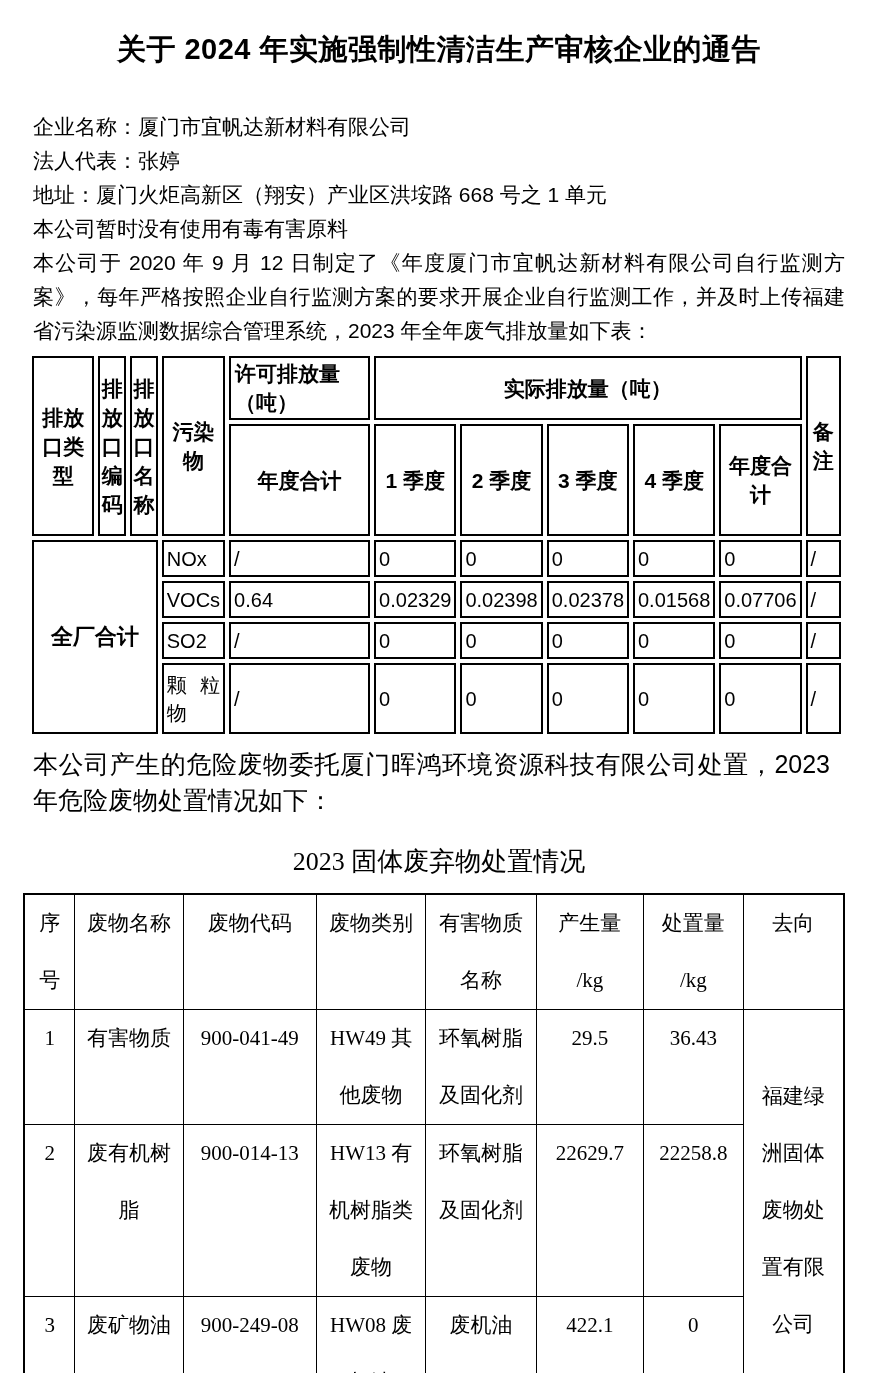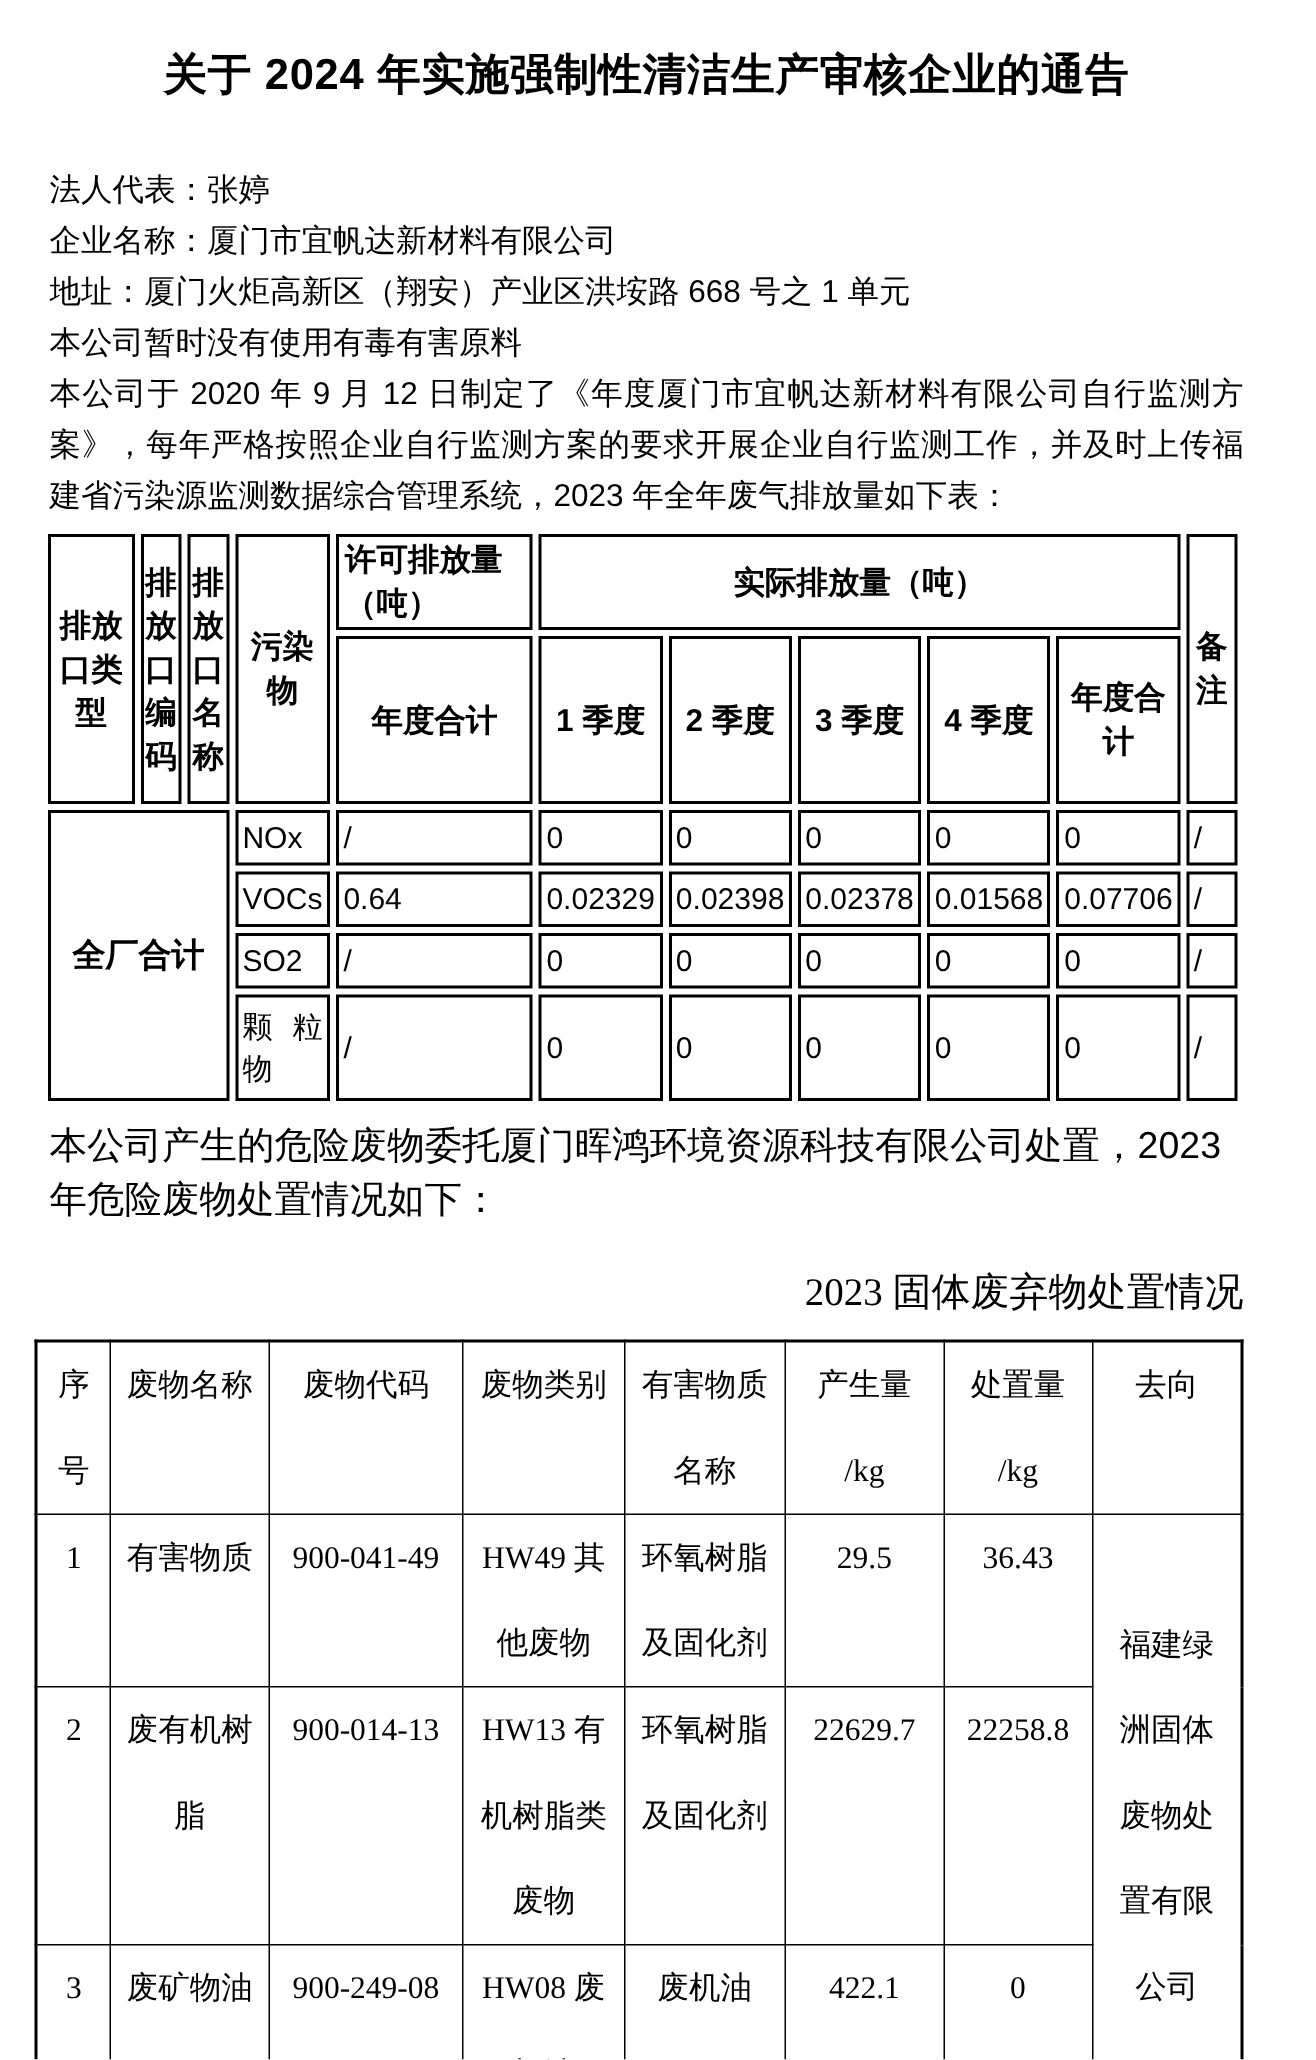--- a/index.html
+++ b/index.html
@@ -1,18 +1,18 @@
 <!DOCTYPE html>
 <html><head>
 <meta charset="utf-8">
 <style>
   html,body{margin:0;padding:0;background:#fff;color:#000;}
   .page{
     width:877px;height:1373px;box-sizing:border-box;
-    padding:24px 48px 0 33px;background:#ffffff;overflow:hidden;
+    padding:24px 32px 0 33px;background:#ffffff;overflow:hidden;
     font-family:"Liberation Sans","DejaVu Sans",sans-serif;
   }
   .doc-title{
     font-size:29px;font-weight:bold;text-align:center;
     margin:6px 0 40px 0;letter-spacing:0.5px;
   }
   .intro p{
     margin:0;font-size:21px;line-height:34px;text-align:justify;
   }
   
@@ -40,21 +40,21 @@
   .eh-sub{height:112px;border-radius:24px;}
   .erow{height:37px;}
   .erow-last{height:71px;}
   
   .hazard{
     margin:8px 15px 0 0;font-size:25px;line-height:36px;text-align:justify;
   }
   
   .waste-title{
     font-family:"Liberation Serif","DejaVu Serif",serif;
-    font-size:26px;font-weight:normal;text-align:right;
+    font-size:26px;font-weight:normal;text-align:center;
     margin:26px 0 14px 0;
   }
   table.waste{
     border-collapse:collapse;table-layout:fixed;
     margin-left:-10px;
     font-family:"Liberation Serif","DejaVu Serif",serif;
     border:2px solid #000;
   }
   table.waste th,table.waste td{
     border:1px solid #000;box-sizing:border-box;
@@ -70,22 +70,22 @@
   .wr-3{height:115px;}
 </style>
 </head>
 <body>
 
 <div class="page">
 
   <h1 class="doc-title">关于 2024 年实施强制性清洁生产审核企业的通告</h1>
 
   <div class="intro">
+    <p>企业名称：厦门市宜帆达新材料有限公司</p>
     <p>法人代表：张婷</p>
-    <p>企业名称：厦门市宜帆达新材料有限公司</p>
     <p>地址：厦门火炬高新区（翔安）产业区洪垵路 668 号之 1 单元</p>
     <p>本公司暂时没有使用有毒有害原料</p>
     <p>本公司于 2020 年 9 月 12 日制定了《年度厦门市宜帆达新材料有限公司自行监测方案》，每年严格按照企业自行监测方案的要求开展企业自行监测工作，并及时上传福建省污染源监测数据综合管理系统，2023 年全年废气排放量如下表：</p>
   </div>
 
   <table class="emissions">
     <colgroup>
       <col style="width:82px">
         <col style="width:28px">
         <col style="width:28px">

